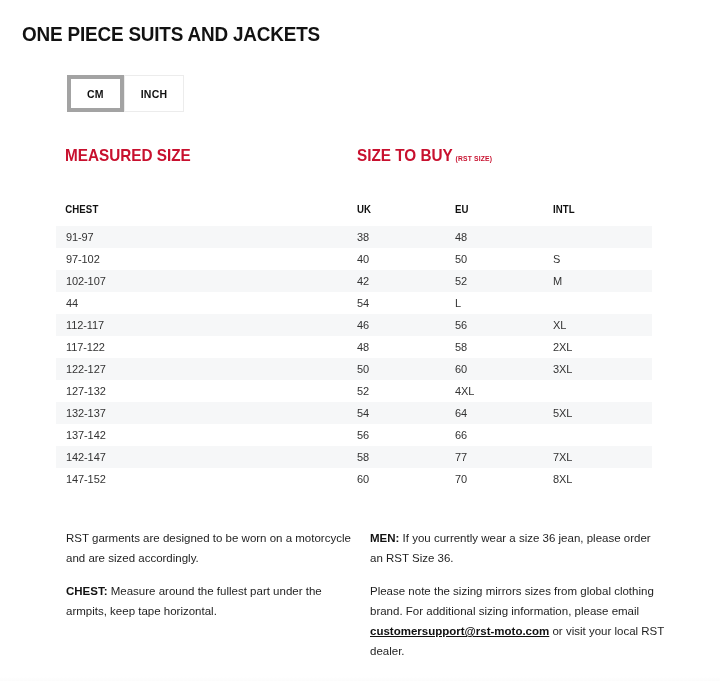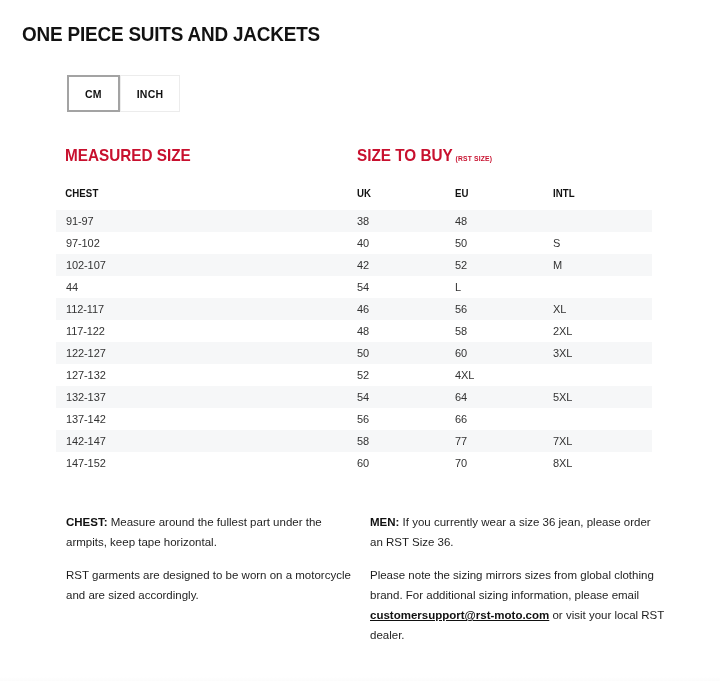--- a/index.html
+++ b/index.html
@@ -31,21 +31,21 @@
     height: 37px; min-width: 52px;
     padding: 0 16px;
     background: #fff;
     border: 1px solid #ececec;
     font-family: "Liberation Sans", sans-serif;
     font-size: 10.5px; font-weight: bold;
     letter-spacing: 0.2px;
     color: #111;
     cursor: pointer;
   }
-  .unit-btn.selected { border: 2px solid #a3a3a3; text-align: center; }
+  .unit-btn.selected { border: 4px solid #a3a3a3; text-align: center; }
   .unit-btn + .unit-btn { margin-left: 0; border-left-color: #ececec; }
 
   
   .table-wrap { margin: 36px 0 0 56px; width: 596px; }
   .section-row { display: flex; align-items: flex-end; height: 18px; }
   .sec-measured {
     width: 301px; padding-left: 10px;
     color: #c8102e; font-size: 17px; font-weight: bold;
     transform: scaleX(0.9); transform-origin: left bottom;
     white-space: nowrap;
@@ -53,21 +53,21 @@
   .sec-buy {
     color: #c8102e; font-size: 17px; font-weight: bold;
     transform: scaleX(0.9); transform-origin: left bottom;
     white-space: nowrap;
   }
   .sec-buy .small { font-size: 7.5px; font-weight: bold; margin-left: 3px; letter-spacing: 0.2px; }
 
   .grid { display: grid; grid-template-columns: 301px 98px 98px 1fr; }
   .grid .cell:first-child { padding-left: 10px; }
 
-  .header-row { margin-top: 21px; }
+  .header-row { margin-top: 37px; }
   .header-row .cell {
     font-size: 10.5px; font-weight: bold; color: #111;
     transform: scaleX(0.92); transform-origin: left center;
     letter-spacing: 0.1px;
   }
 
   .rows { margin-top: 11px; }
   .row { height: 22px; align-items: center; }
   .row.stripe { background: #f6f7f8; }
   .row .cell {
@@ -195,22 +195,22 @@
           <div class="cell">147-152</div>
           <div class="cell">60</div>
           <div class="cell">70</div>
           <div class="cell">8XL</div>
         </div>
       </div>
   </div>
 
   <div class="notes">
     <div class="notes-col" id="notes-left">
+        <p class="note">RST garments are designed to be worn on a motorcycle and are sized accordingly.</p>
         <p class="note"><strong>CHEST:</strong> Measure around the fullest part under the armpits, keep tape horizontal.</p>
-        <p class="note">RST garments are designed to be worn on a motorcycle and are sized accordingly.</p>
       </div>
     <div class="notes-col" id="notes-right">
         <p class="note"><strong>MEN:</strong> If you currently wear a size 36 jean, please order an RST Size 36.</p>
         <p class="note">Please note the sizing mirrors sizes from global clothing brand. For additional sizing information, please email <a href="#">customersupport@rst-moto.com</a> or visit your local RST dealer.</p>
       </div>
   </div>
 
   <div class="footer-band"></div>
 </div>
 

